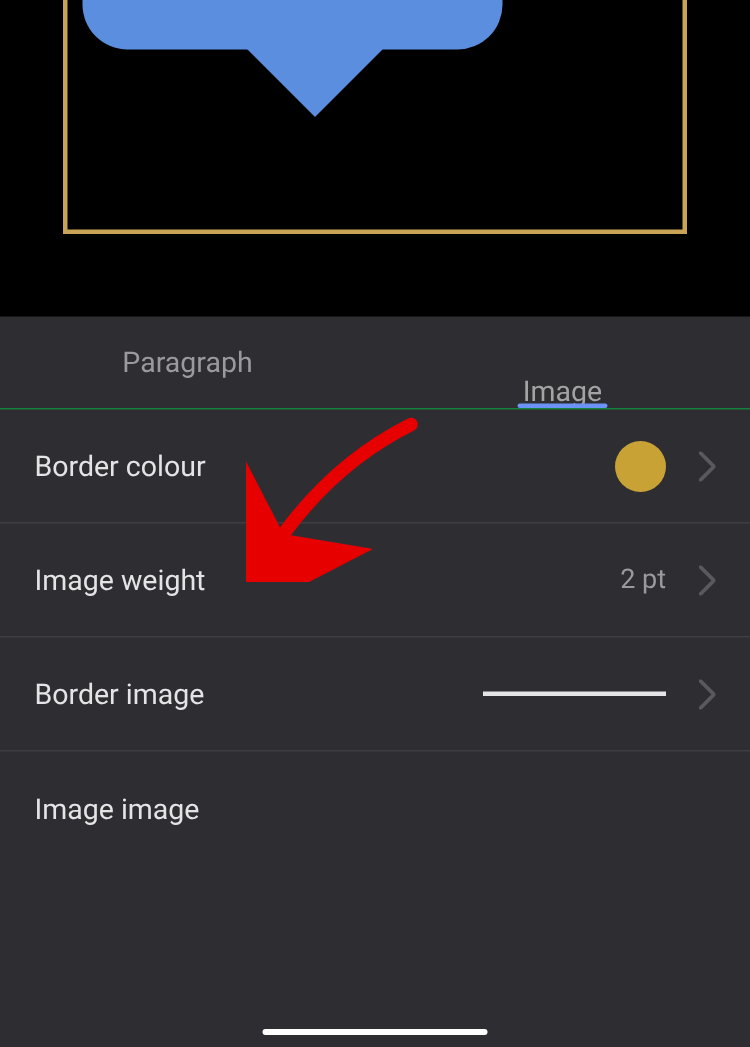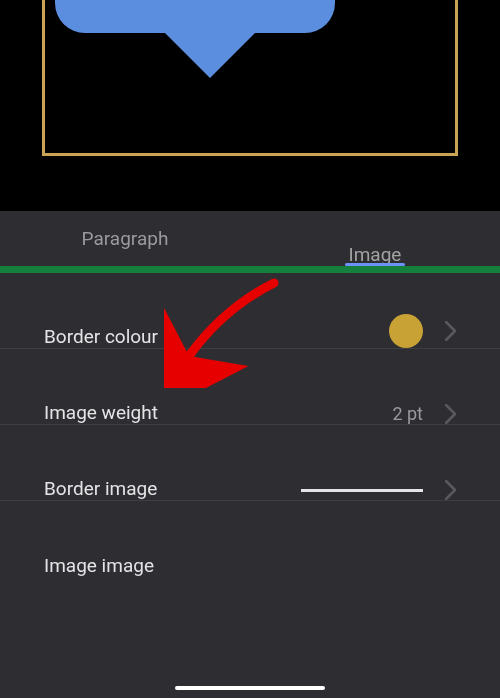--- a/index.html
+++ b/index.html
@@ -58,21 +58,21 @@
       position: absolute;
       top: 211px;
       left: 0;
       right: 0;
       bottom: 0;
       background: #2e2e32;
     }
     .tabs {
       display: flex;
       height: 62px;
-      border-bottom: 7px solid #15803d;
+      border-bottom: 1px solid #15803d;
     }
     .tab {
       flex: 1;
       display: flex;
       align-items: center;
       justify-content: center;
       font-size: 19px;
       color: #9a9a9e;
       position: relative;
       cursor: pointer;
@@ -88,23 +88,23 @@
       left: 50%;
       transform: translateX(-50%);
       width: 60px;
       height: 3px;
       background: #6b93f5;
       border-radius: 2px;
     }
     .option-row {
       height: 76px;
       display: flex;
-      align-items: flex-end;
+      align-items: center;
       justify-content: space-between;
-      padding: 0 44px;
+      padding: 0 23px;
       border-bottom: 1px solid #3e3e42;
       cursor: pointer;
     }
     .option-row.no-border {
       border-bottom: none;
     }
     .option-label {
       font-size: 19px;
       color: #e4e4e6;
     }

